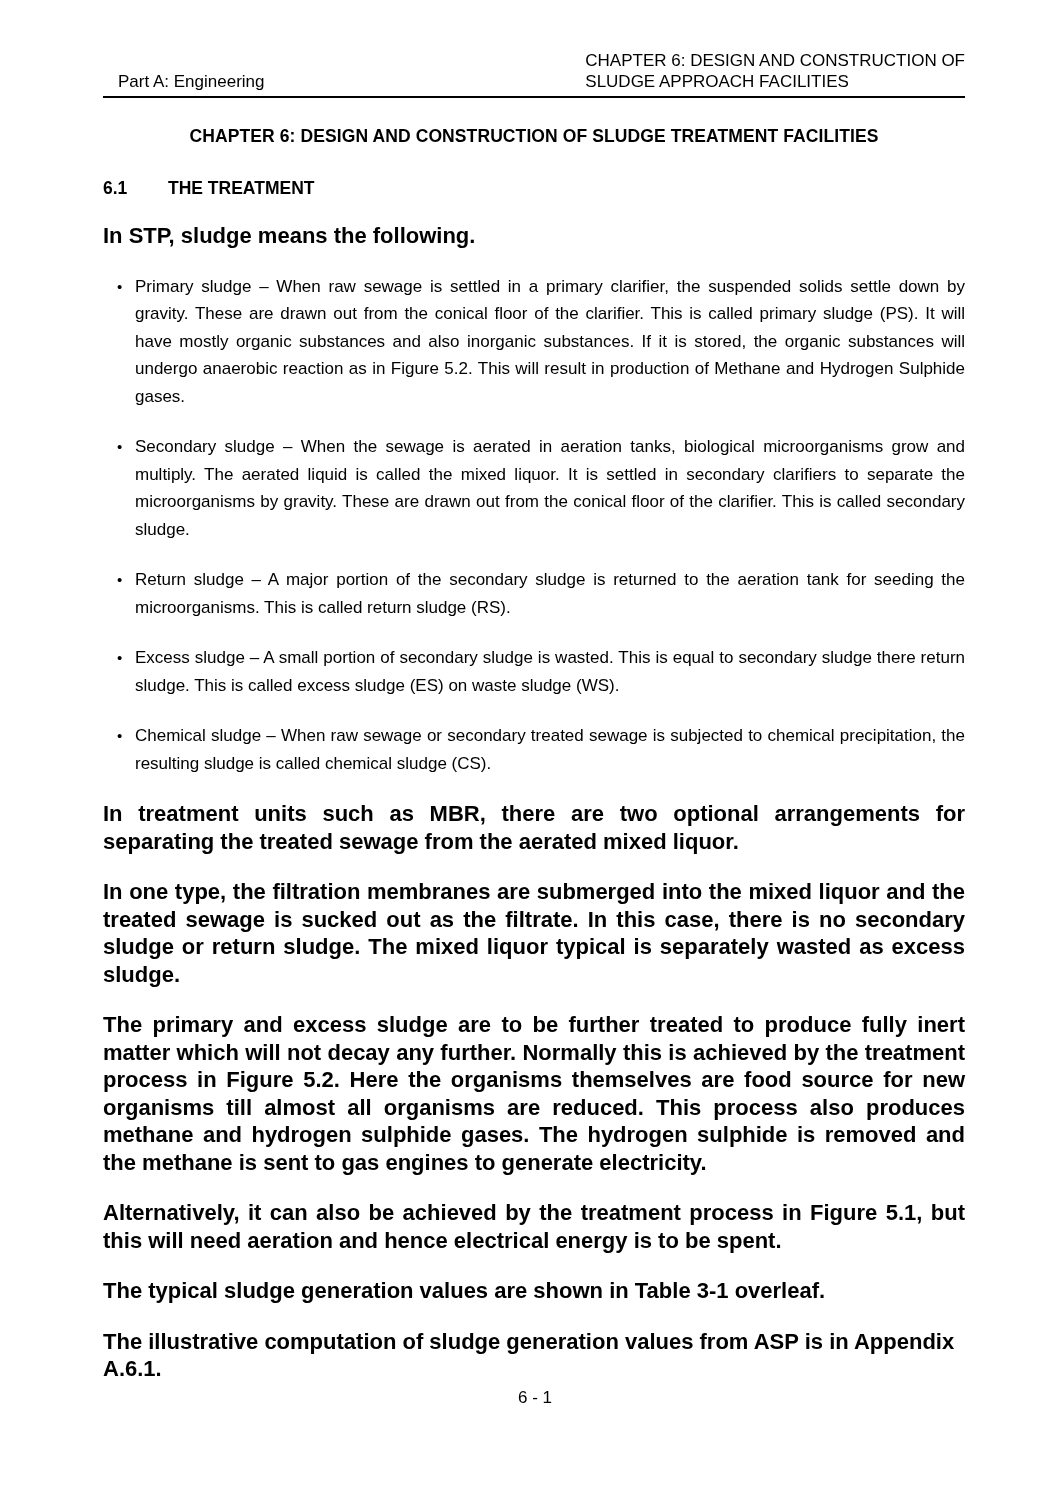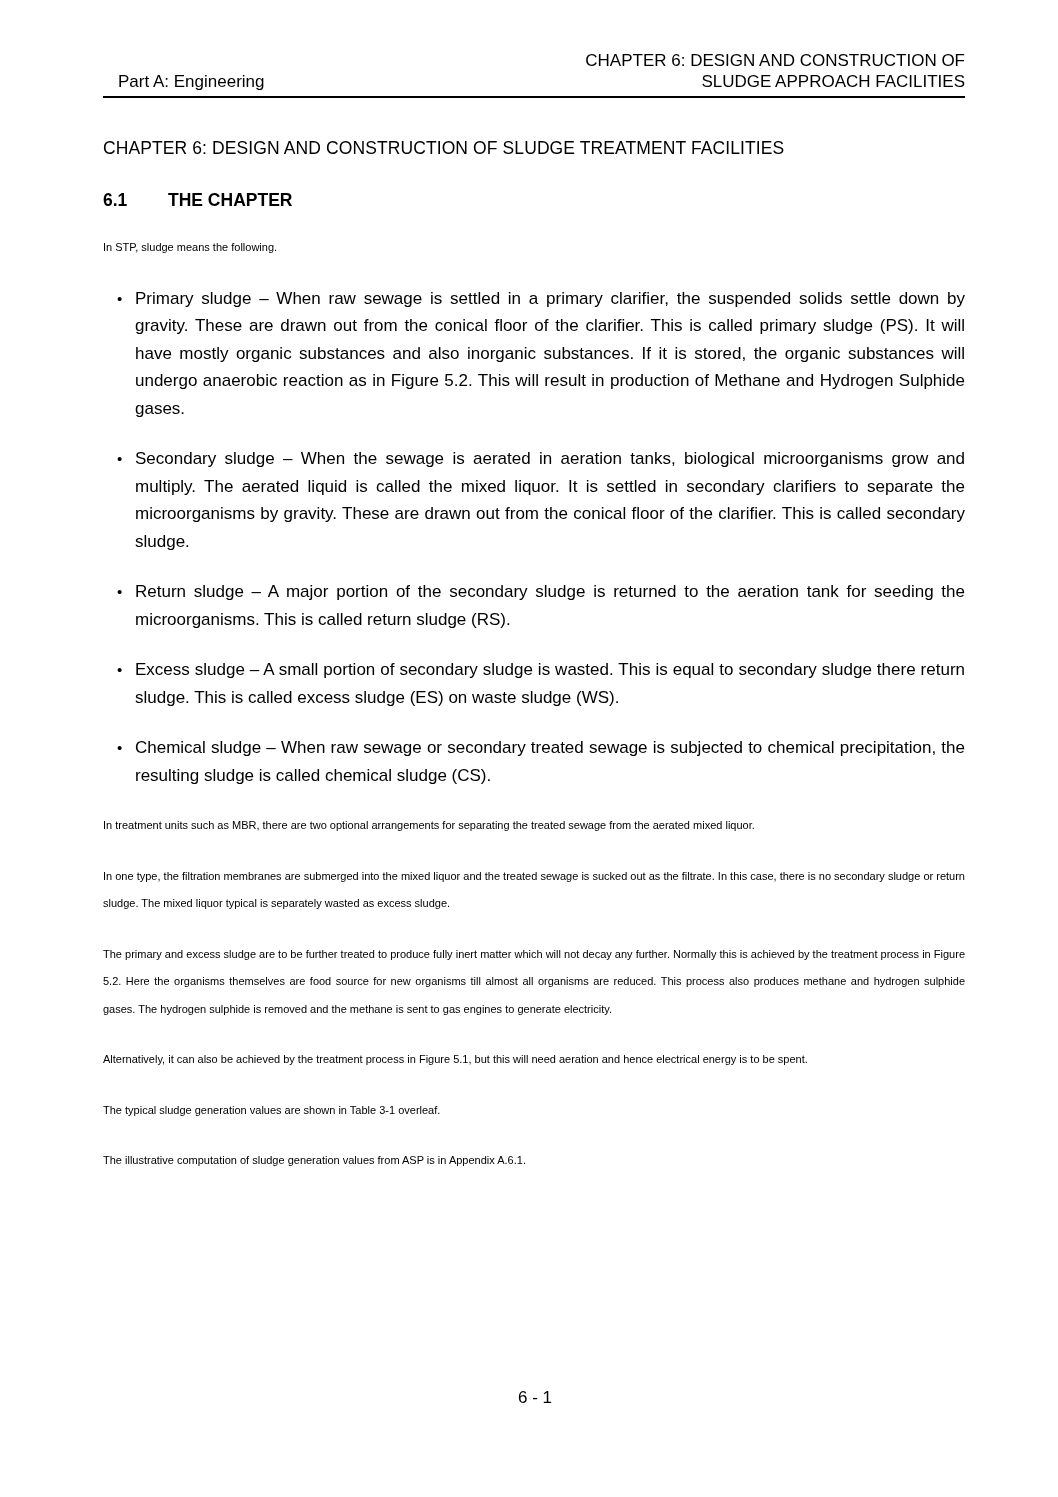--- a/index.html
+++ b/index.html
@@ -19,44 +19,45 @@
     overflow: hidden;
   }
   .header-row {
     display: flex;
     justify-content: space-between;
     align-items: flex-end;
     font-size: 17px;
     line-height: 21px;
   }
   .header-left { white-space: nowrap; margin-left: 15px; }
-  .header-right { text-align: right; white-space: nowrap; }
+  .header-right { text-align: left; white-space: nowrap; }
   .header-rule {
     border: none;
     border-top: 2.5px solid #000000;
     margin-top: 4px;
   }
   .chapter-title {
-    margin-top: 40px;
-    text-align: left;
+    margin-top: 28px;
+    text-align: center;
     font-size: 17.5px;
-    font-weight: normal;
+    font-weight: bold;
     letter-spacing: 0.1px;
   }
   .section-heading {
     margin-top: 31px;
     font-size: 17.5px;
     font-weight: bold;
   }
   .section-number { display: inline-block; width: 65px; }
   .body-copy p {
     margin-top: 23px;
-    font-size: 11px;
+    font-size: 22px;
     line-height: 27.5px;
     text-align: justify;
+    font-weight: bold;
   }
   .body-copy p.no-justify { text-align: left; }
   ul.bullet-list { list-style: none; margin-top: 0; }
   ul.bullet-list li {
     position: relative;
     margin-top: 23px;
     padding-left: 32px;
     font-size: 17px;
     line-height: 27.5px;
     text-align: justify;
@@ -88,21 +89,21 @@
         <div>CHAPTER 6: DESIGN AND CONSTRUCTION OF</div>
         <div>SLUDGE APPROACH FACILITIES</div>
       </div>
     </div>
     <hr class="header-rule">
   </header>
 
   <h1 class="chapter-title">CHAPTER 6: DESIGN AND CONSTRUCTION OF SLUDGE TREATMENT FACILITIES</h1>
 
   <div class="section-heading">
-    <span class="section-number">6.1</span><span>THE CHAPTER</span>
+    <span class="section-number">6.1</span><span>THE TREATMENT</span>
   </div>
 
   <div class="body-copy">
 
     <p class="no-justify">In STP, sludge means the following.</p>
 
     <ul class="bullet-list">
       <li>
         <span class="marker">•</span>
         <span>Primary sludge – When raw sewage is settled in a primary clarifier, the suspended solids settle down by gravity. These are drawn out from the conical floor of the clarifier. This is called primary sludge (PS). It will have mostly organic substances and also inorganic substances. If it is stored, the organic substances will undergo anaerobic reaction as in Figure 5.2. This will result in production of Methane and Hydrogen Sulphide gases.</span>

